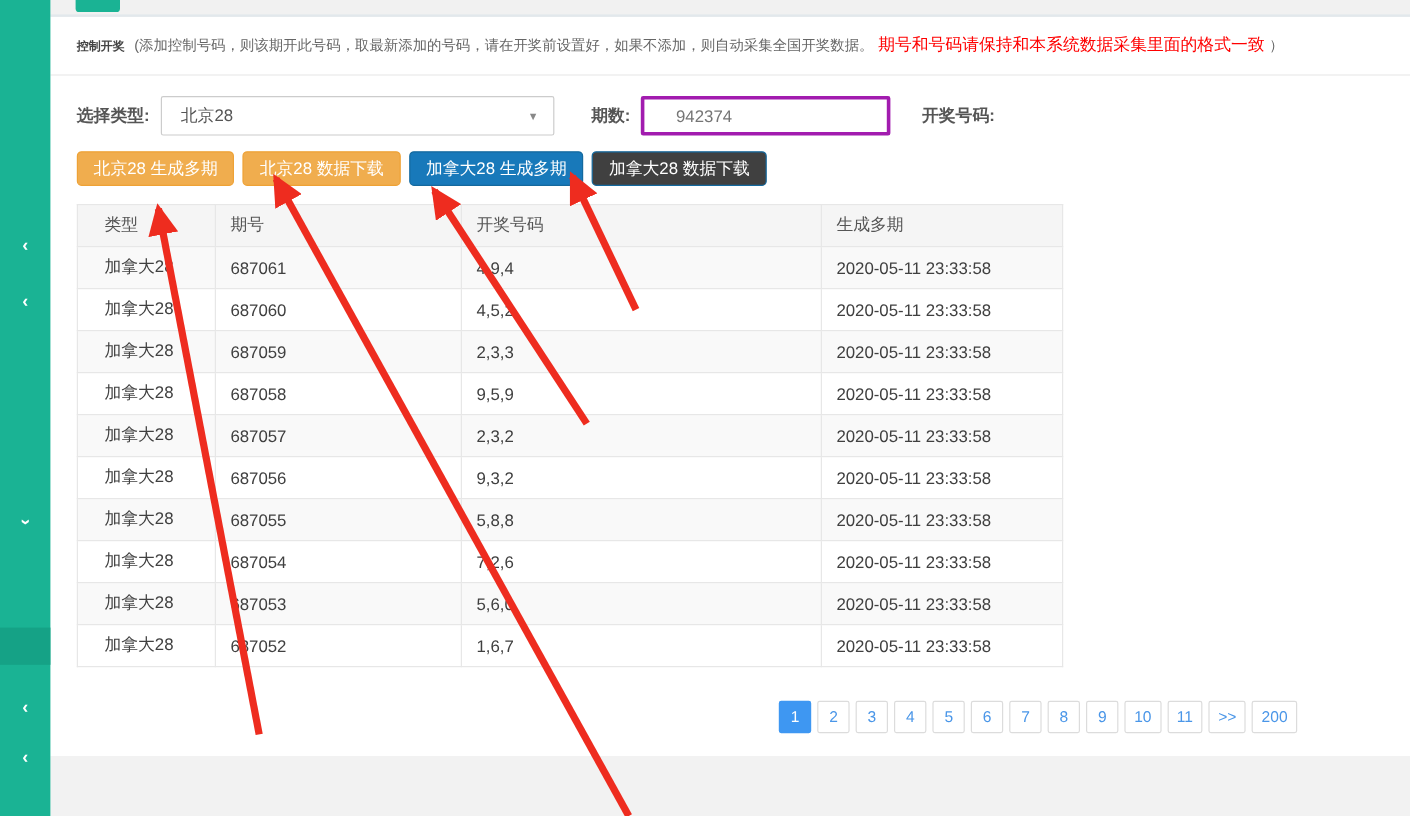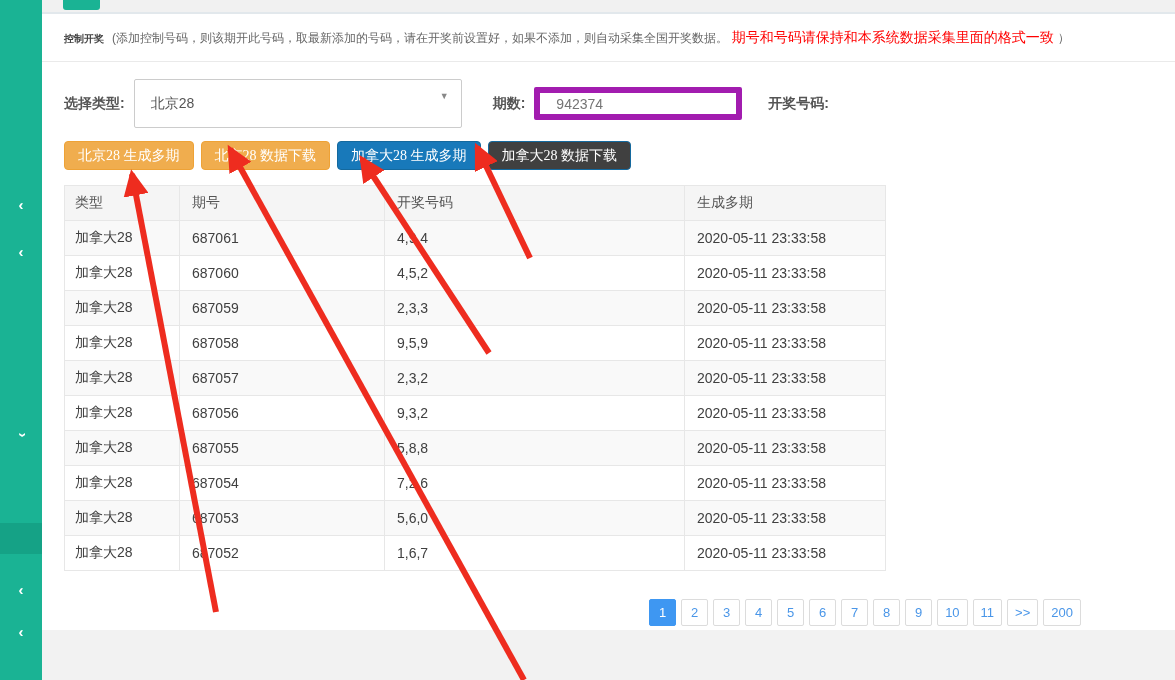--- a/index.html
+++ b/index.html
@@ -17,36 +17,36 @@
   .main { position:absolute; left:42px; top:0; width:1133px; height:680px; background:#fff; }
   .topbar { height:14px; background:#f1f1f1; border-bottom:2px solid #e2e8ec; position:relative; }
   .toptab { position:absolute; left:21px; top:0; width:37px; height:10px; background:#1ab394; border-radius:0 0 3px 3px; }
   .panel-header { padding:13px 20px 12px 22px; border-bottom:1px solid #eaeaea; line-height:20px; }
   .panel-title { font-weight:bold; color:#444; font-size:10px; margin-right:4px; }
   .panel-desc { color:#666; font-size:12px; }
   .panel-warn { color:#ff0000; font-size:14px; }
   
   .form-row { display:flex; align-items:center; margin:17px 0 0 22px; white-space:nowrap; }
   .form-label { font-weight:bold; color:#555; margin-right:9px;text-align:center; }
-  .select-box { position:relative; width:328px; height:49px; border:1px solid #ccc; border-radius:2px; background:#fff; display:flex; align-items:center; cursor:pointer;text-align:right; }
+  .select-box { position:relative; width:328px; height:33px; border:1px solid #ccc; border-radius:2px; background:#fff; display:flex; align-items:center; cursor:pointer;text-align:right; }
   .select-box .sel-text { padding-left:16px; color:#555; }
   .select-box .caret { position:absolute; right:12px; top:11px; font-size:9px; color:#888; }
-  .txt-input { height:33px; border:6px solid #a21caf; border-radius:2px; padding-left:16px; color:#b3b3b3; font-size:14px; font-family:inherit; outline:none; }
+  .txt-input { height:33px; border:3px solid #a21caf; border-radius:2px; padding-left:26px; color:#b3b3b3; font-size:14px; font-family:inherit; outline:none; }
   #period-input { width:208px; margin-right:26px; }
   #numbers-input { width:368px; }
   .lbl-period { margin-left:31px; }
   .lbl-numbers { }
   
   .btn-row { display:flex; gap:7px; margin:13px 0 0 22px; }
-  .act-btn { border:1px solid transparent; border-radius:4px; color:#fff; font-size:14px; font-family:Liberation Serif, serif; height:29px; padding:0 13px; cursor:pointer; }
+  .act-btn { border:1px solid transparent; border-radius:4px; color:#fff; font-size:14px; font-family:Liberation Sans, sans-serif; height:29px; padding:0 13px; cursor:pointer; }
   
   table { border-collapse:collapse; margin:15px 0 0 22px; width:821px; table-layout:fixed; }
   th, td { border:1px solid #e7e7e7; height:35px; padding:0 12px; text-align:left; font-weight:normal; color:#404040; font-size:14px; overflow:hidden; }
   th { background:#f5f5f5; color:#555; }
-  th:first-child, td:first-child { padding-left:10px; }
+  th:first-child, td:first-child { padding-left:22px; }
   tbody tr:nth-child(odd) td { background:#f9f9f9; }
   
   .pagination { display:flex; justify-content:flex-end; gap:5px; margin:28px 94px 0 0; }
   .page-item { min-width:27px; height:27px; padding:0 7px; border:1px solid #dcdcdc; border-radius:2px; background:#fff; color:#4a96e8; font-size:13px; display:flex; align-items:center; justify-content:center; cursor:pointer; }
   .page-item.active { background:#3e97f2; border-color:#3e97f2; color:#fff; }
   
   .footer { position:absolute; left:42px; top:630px; width:1133px; height:50px; background:#f2f2f2; }
   
   .arrows { position:absolute; left:0; top:0; width:1175px; height:680px; pointer-events:none; z-index:20; }
 </style>

